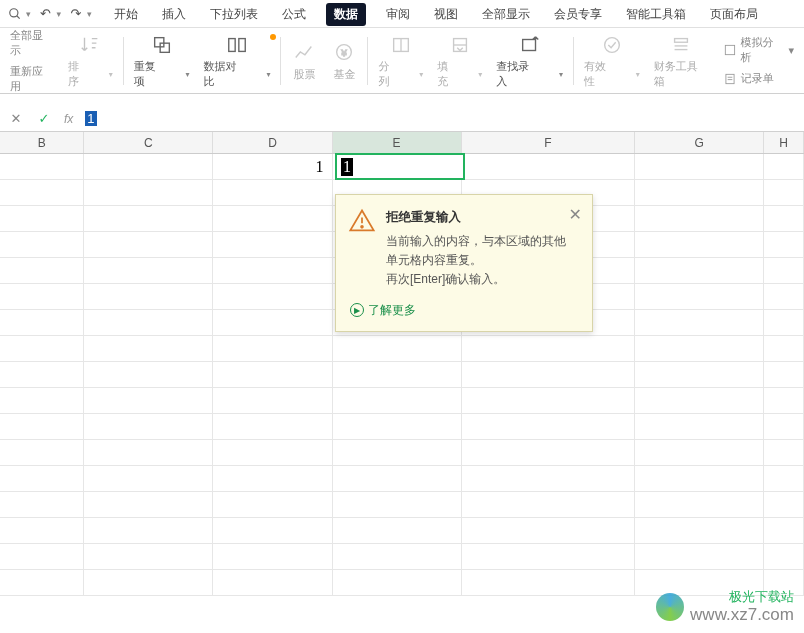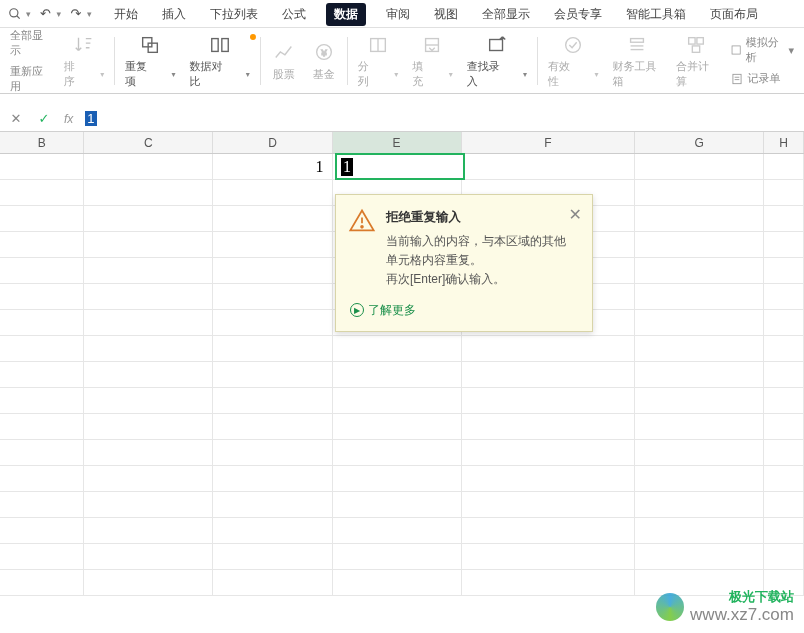--- a/index.html
+++ b/index.html
@@ -47,21 +47,21 @@
 .popup .warn-icon { position: absolute; left: 12px; top: 12px; width: 28px; height: 28px; }
 .popup .title { font-weight: bold; color: #333; margin-bottom: 6px; font-size: 12.5px; }
 .popup .close { position: absolute; right: 10px; top: 10px; color: #888; font-size: 16px; cursor: pointer; }
 .popup .body { line-height: 1.6; margin-bottom: 12px; }
 .popup .link { color: #1a8f4a; display: flex; align-items: center; gap: 4px; cursor: pointer; margin-left: -36px; }
 .popup .link .play { width: 14px; height: 14px; border: 1.5px solid #1a8f4a; border-radius: 50%; display: flex; align-items: center; justify-content: center; font-size: 8px; }
 
 .watermark { position: absolute; right: 10px; bottom: 8px; font-size: 11px; color: #888; text-align: right; display: flex; align-items: center; gap: 6px; }
 .watermark .wm-icon { width: 28px; height: 28px; border-radius: 50%; background: conic-gradient(#2a9fd6, #6ec52c, #2a9fd6); opacity: 0.85; }
 .watermark .wm-text { display: flex; flex-direction: column; line-height: 1.2; }
-.watermark .wm-text .t1 { color: #22b35e; font-weight: bold; font-size: 13px; margin-left: 16px; }
+.watermark .wm-text .t1 { color: #22b35e; font-weight: normal; font-size: 13px; margin-left: 16px; }
 .watermark .wm-text .t2 { color: #888; font-size: 17px; }
 </style>
 </head>
 <body>
 
 <div class="topbar">
   <div class="qa-icon">
       <svg width="14" height="14" viewBox="0 0 24 24" fill="none" stroke="#666" stroke-width="2">
         <circle cx="10" cy="10" r="7"></circle>
         <line x1="20" y1="20" x2="15" y2="15"></line>
@@ -207,32 +207,20 @@
         <svg width="22" height="22" viewBox="0 0 24 24" fill="none" stroke="#999" stroke-width="1.5">
           <rect x="5" y="5" width="14" height="4"></rect>
           <line x1="5" y1="13" x2="19" y2="13"></line>
           <line x1="5" y1="17" x2="19" y2="17"></line>
         </svg>
       </div>
     <div class="label">
         <span>财务工具箱</span>
       </div>
   </div>
-  <div class="ribbon-group dimmed">
-    <div class="big-icon">
-        <svg width="22" height="22" viewBox="0 0 24 24" fill="none" stroke="#999" stroke-width="1.5">
-          <rect x="4" y="4" width="7" height="7"></rect>
-          <rect x="13" y="4" width="7" height="7"></rect>
-          <rect x="8" y="13" width="8" height="7"></rect>
-        </svg>
-      </div>
-    <div class="label">
-        <span>合并计算</span>
-      </div>
-  </div>
   <div class="ribbon-text-group dimmed">
     <div class="row">
         <svg width="14" height="14" viewBox="0 0 24 24" fill="none" stroke="#999" stroke-width="1.5">
           <rect x="4" y="4" width="16" height="16"></rect>
         </svg>
         <span>模拟分析</span>
         <span class="drop">▾</span>
       </div>
     <div class="row">
         <svg width="14" height="14" viewBox="0 0 24 24" fill="none" stroke="#999" stroke-width="1.5">

